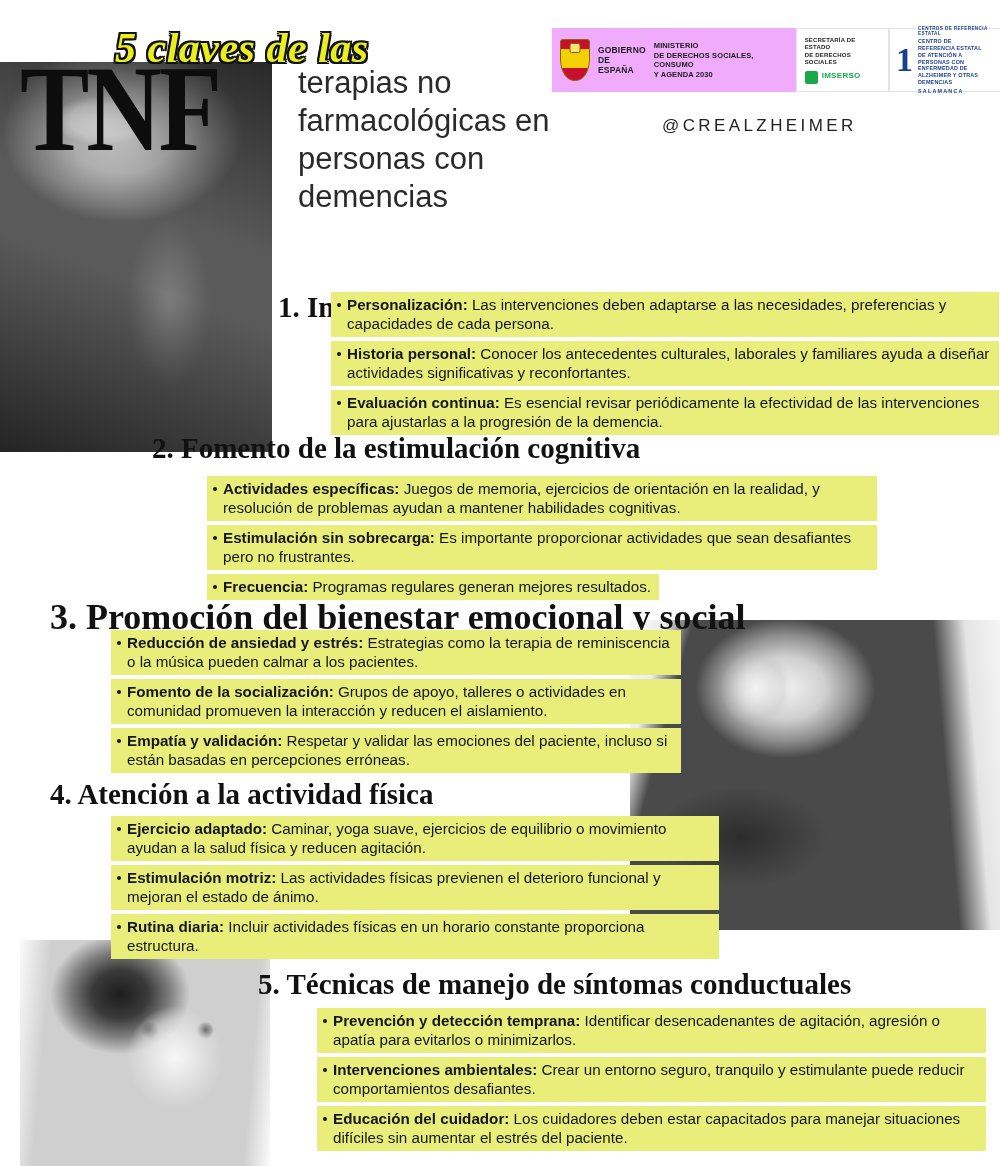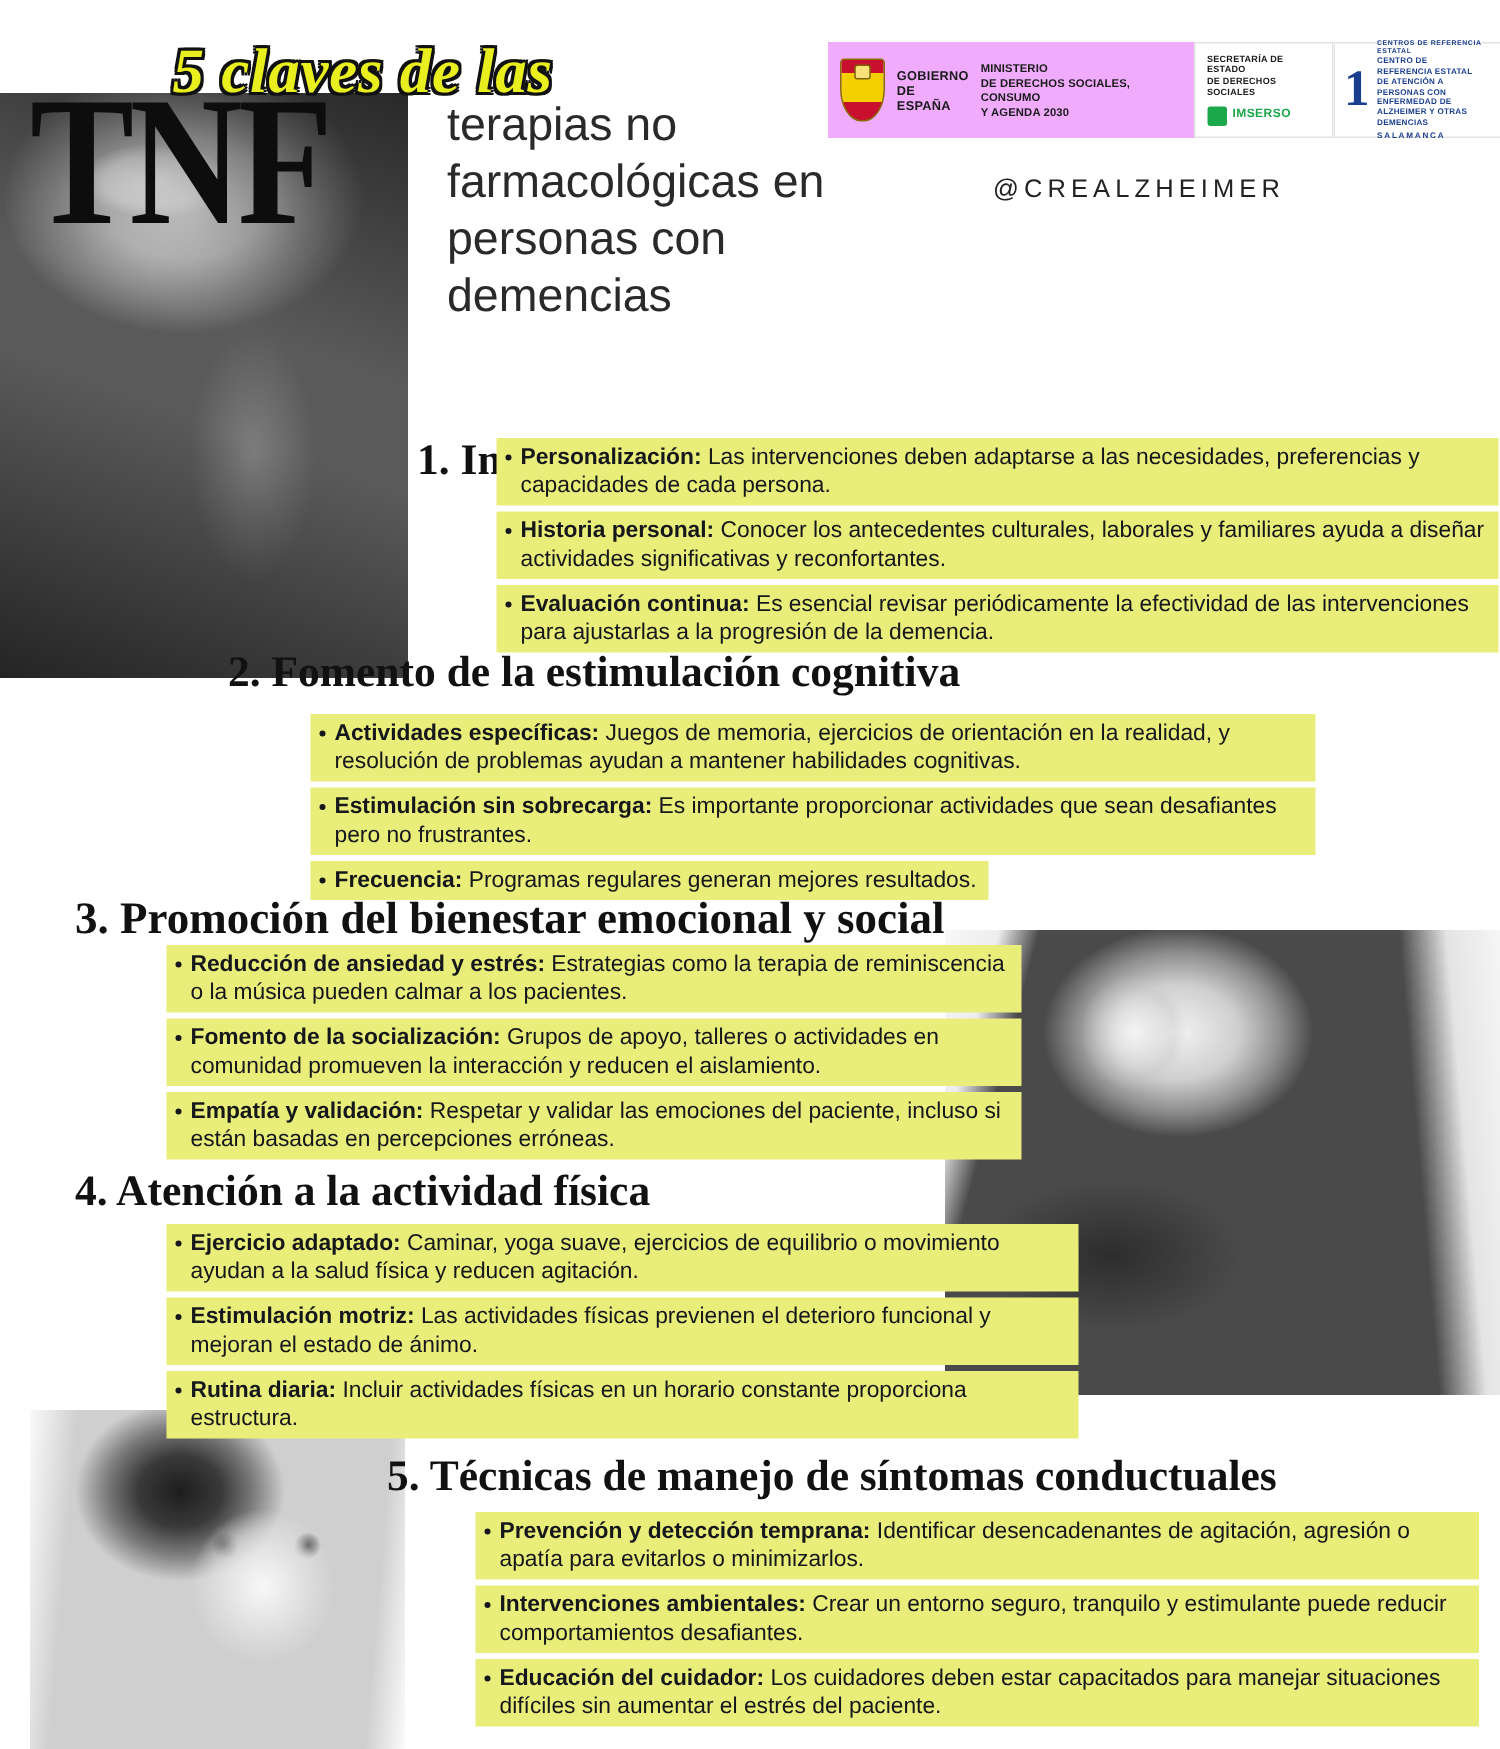--- a/index.html
+++ b/index.html
@@ -310,21 +310,21 @@
     font-weight: bold;
   }
 
   
   #sec1-title { left: 278px; top: 252px; font-size: 29px; margin-top: 39px; }
   #sec1-bullets { left: 300px; top: 292px; width: 668px; }
 
   #sec2-title { left: 152px; top: 432px; font-size: 29px; }
   #sec2-bullets { left: 176px; top: 476px; width: 670px; }
 
-  #sec3-title { left: 50px; top: 596px; font-size: 30px; }
+  #sec3-title { left: 50px; top: 596px; font-size: 36px; }
   #sec3-bullets { left: 80px; top: 630px; width: 570px; }
 
   #sec4-title { left: 50px; top: 778px; font-size: 29px; }
   #sec4-bullets { left: 80px; top: 816px; width: 608px; }
 
   #sec5-title { left: 258px; top: 968px; font-size: 29px; }
   #sec5-bullets { left: 286px; top: 1008px; width: 669px; }
 </style>
 </head>
 <body>

